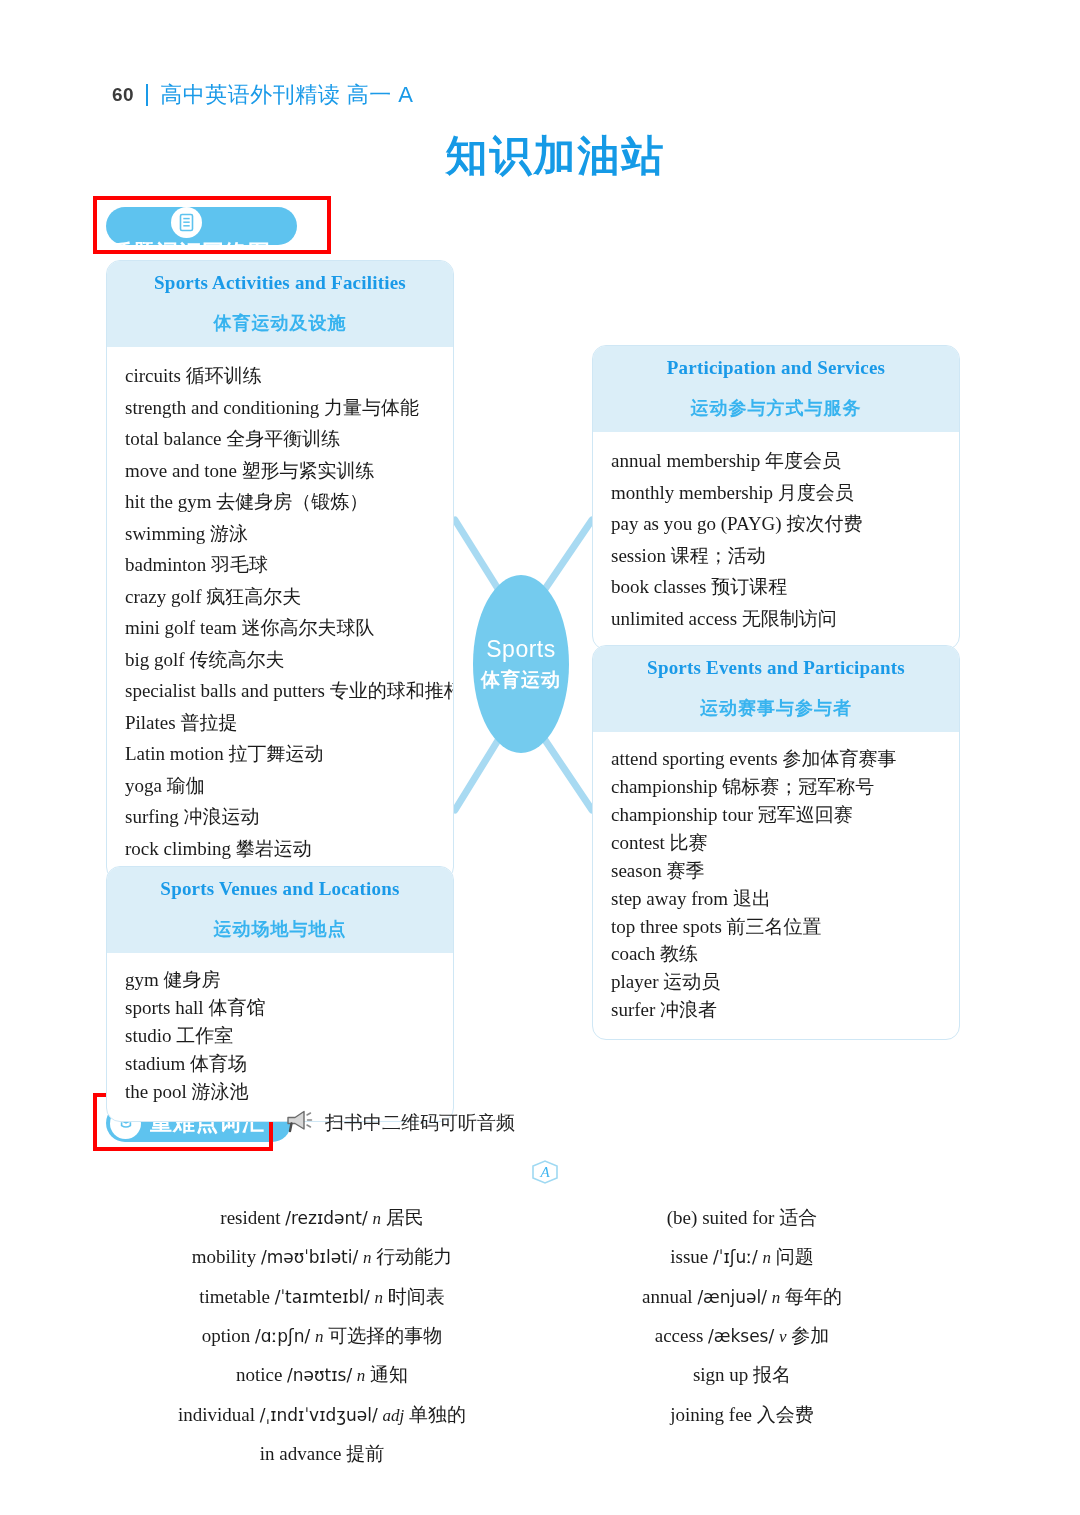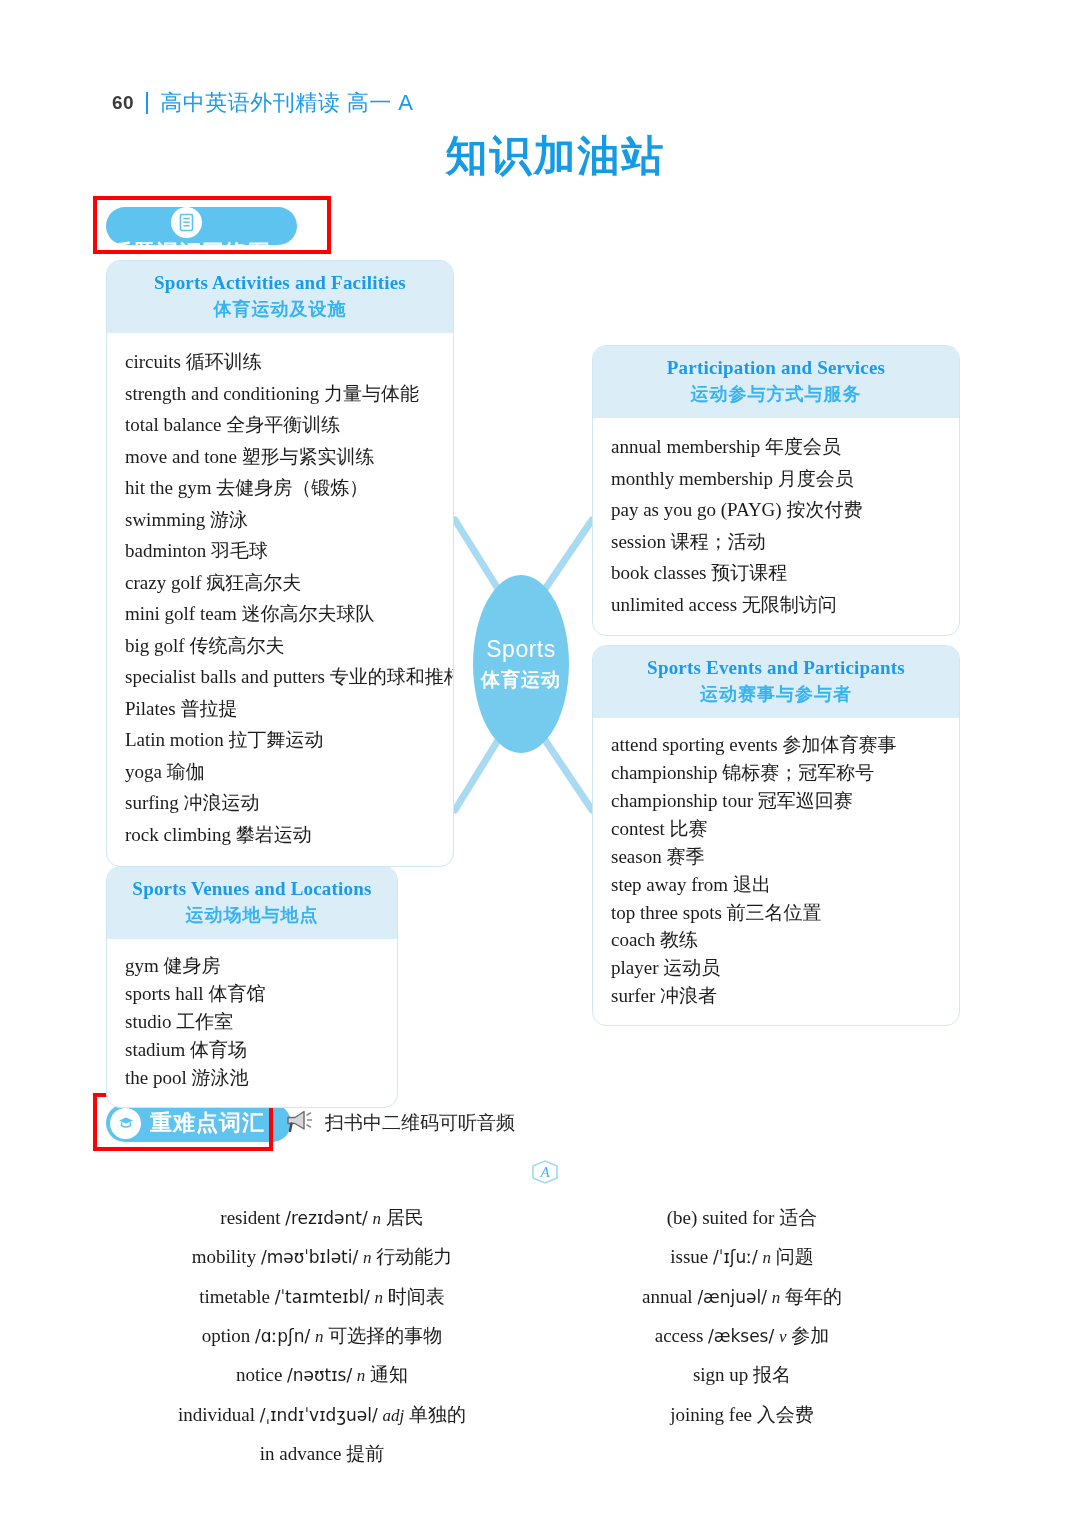--- a/index.html
+++ b/index.html
@@ -14,21 +14,21 @@
     position: relative;
     font-family: "Liberation Serif", "DejaVu Serif", serif;
     color: #1b1b1b;
     overflow: hidden;
   }
 
   
   .page-header {
     position: absolute;
     left: 112px;
-    top: 88px;
+    top: 80px;
     display: flex;
     align-items: center;
     gap: 12px;
     font-family: "Liberation Sans", sans-serif;
   }
   .page-num {
     font-size: 19px;
     font-weight: 700;
     color: #3b3b3b;
     letter-spacing: .5px;
@@ -127,38 +127,38 @@
     font-size: 19px;
     color: #1a9ae8;
     letter-spacing: .2px;
     white-space: nowrap;
   }
   .node-head .cn {
     font-family: "Liberation Sans", sans-serif;
     font-weight: 700;
     font-size: 18px;
     color: #37b3ef;
-    margin-top: 3px;
+    margin-top: 17px;
     letter-spacing: 1px;
   }
   .node-body {
     padding: 13px 18px 15px;
   }
   .node-body .entry {
     font-size: 19px;
     line-height: 1.66;
     color: #1b1b1b;
     white-space: nowrap;
   }
   .node-body.tight .entry { line-height: 1.47; }
 
   #node-activities { left: 106px; top: 260px; width: 348px; }
   #node-participation { left: 592px; top: 345px; width: 368px; }
   #node-events { left: 592px; top: 645px; width: 368px; }
-  #node-venues { left: 106px; top: 866px; width: 292px; }
+  #node-venues { left: 106px; top: 866px; width: 348px; }
 
   .center-node {
     position: absolute;
     left: 473px;
     top: 575px;
     width: 96px;
     height: 178px;
     border-radius: 50%;
     background: #74cbee;
     display: flex;

